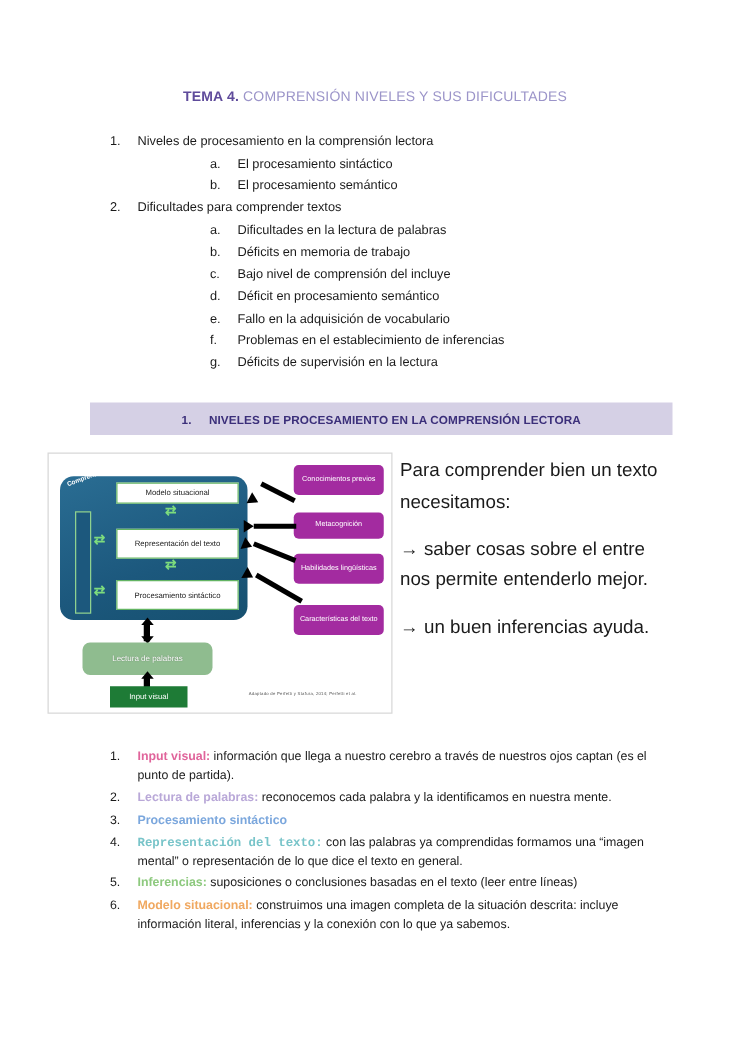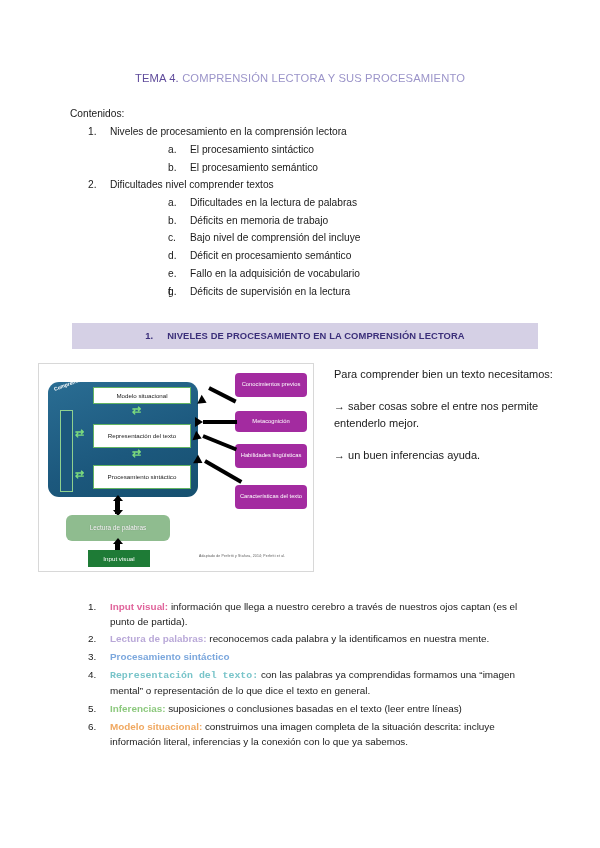--- a/index.html
+++ b/index.html
@@ -26,21 +26,21 @@
   .doc-title {
     text-align: center;
     font-size: 11.2px;
     letter-spacing: 0.15px;
     margin: 0;
     padding-top: 72px;
     color: #9b94c9;
     font-weight: 400;
   }
   .doc-title .tema {
-    font-weight: normal;
+    font-weight: bold;
     color: #5f4b9b;
     text-align: right;
   }
 
   
   .contents {
     padding-left: 70px;
     padding-top: 25px;
     font-size: 10.2px;
     line-height: 1.0;
@@ -291,24 +291,24 @@
     top: 190px;
     font-size: 3.4px;
     color: #555;
     letter-spacing: .2px;
     white-space: nowrap;
   }
 
   
   .side-text {
     position: absolute;
-    left: 334px;
+    left: 320px;
     top: 3px;
     width: 224px;
-    font-size: 11px;
+    font-size: 15px;
     line-height: 1.62;
     color: #1a1a1a;
   }
   .side-text p { margin: 0 0 14px 0; }
 
   
   .glossary {
     margin: 22px 62px 0 72px;
     font-size: 9.9px;
     line-height: 1.5;
@@ -332,43 +332,42 @@
   .term { font-weight: bold; }
   li.just .body { text-align: justify; }
 </style>
 </head>
 <body>
 
 <div class="page">
 
   <h1 class="doc-title">
     <span class="tema">TEMA 4.</span>
-    <span>COMPRENSIÓN LECTORA Y SUS PROCESAMIENTO</span>
+    <span>COMPRENSIÓN NIVELES Y SUS DIFICULTADES</span>
   </h1>
 
   <div class="contents">
-    <p class="contents-label">Contenidos:</p>
     <ol class="lvl1">
       <li>
         <span class="marker">1.</span>
         <span>Niveles de procesamiento en la comprensión lectora</span>
         <ol class="lvl2">
           <li>
             <span class="marker">a.</span>
             <span>El procesamiento sintáctico</span>
           </li>
           <li>
             <span class="marker">b.</span>
             <span>El procesamiento semántico</span>
           </li>
         </ol>
       </li>
       <li>
         <span class="marker">2.</span>
-        <span>Dificultades nivel comprender textos</span>
+        <span>Dificultades para comprender textos</span>
         <ol class="lvl2">
           <li>
             <span class="marker">a.</span>
             <span>Dificultades en la lectura de palabras</span>
           </li>
           <li>
             <span class="marker">b.</span>
             <span>Déficits en memoria de trabajo</span>
           </li>
           <li>
@@ -378,20 +377,21 @@
           <li>
             <span class="marker">d.</span>
             <span>Déficit en procesamiento semántico</span>
           </li>
           <li>
             <span class="marker">e.</span>
             <span>Fallo en la adquisición de vocabulario</span>
           </li>
           <li>
             <span class="marker">f.</span>
+            <span>Problemas en el establecimiento de inferencias</span>
           </li>
           <li>
             <span class="marker">g.</span>
             <span>Déficits de supervisión en la lectura</span>
           </li>
         </ol>
       </li>
     </ol>
   </div>
 

